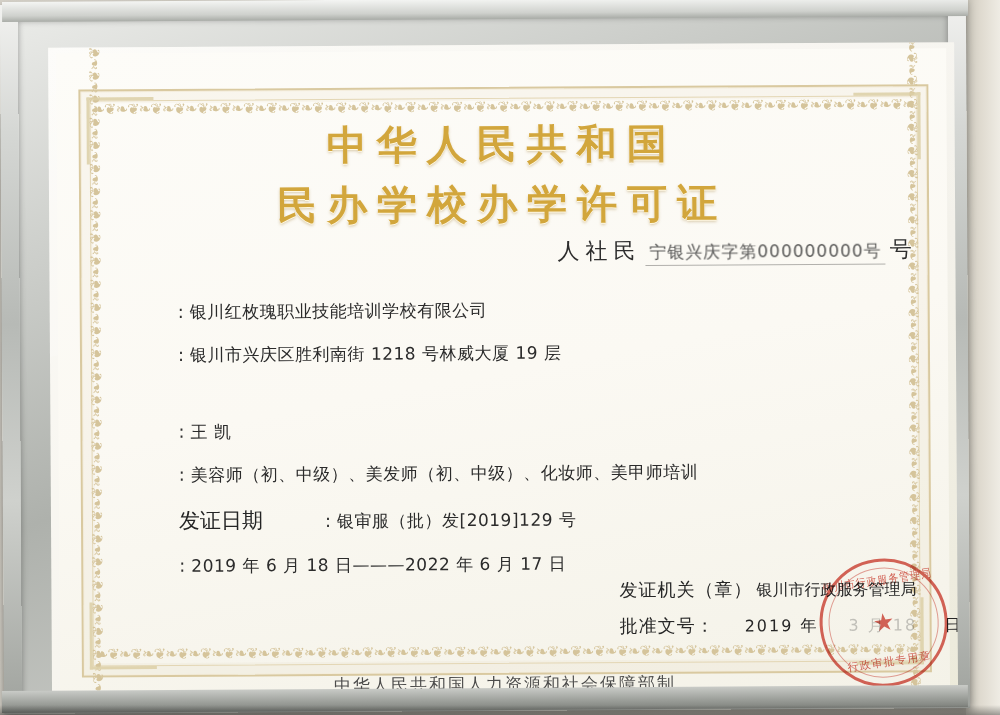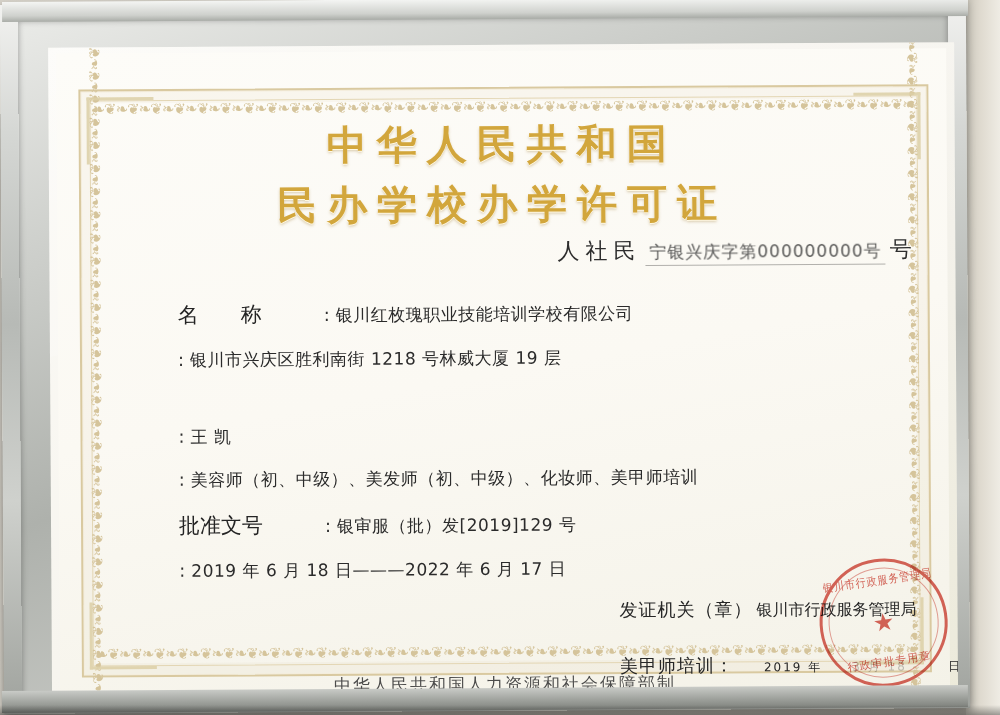--- a/index.html
+++ b/index.html
@@ -205,23 +205,23 @@
     color: #262626;
     font-family: "DejaVu Sans", sans-serif;
     font-size: 18px;
   }
   .issue-line {
     display: flex;
     align-items: baseline;
     margin-bottom: 12px;
     white-space: nowrap;
   }
-  .issue-label { letter-spacing: 1px; margin-top: 20px; }
+  .issue-label { letter-spacing: 1px; }
   .issue-value { font-size: 16px; margin-left: 4px; }
-  .date-value { font-size: 12px; letter-spacing: 2px; margin-left: 30px; }
+  .date-value { font-size: 16px; letter-spacing: 2px; margin-left: 30px; }
   .date-hidden {
     display: inline-block;
     width: 66px;
     opacity: .25;
   }
 
   
   .seal {
     position: absolute;
     left: 760px; top: 510px;
@@ -340,21 +340,20 @@
 
           <div class="serial-row">
             <span class="serial-label">人社民</span>
             <span class="serial-code">宁银兴庆字第000000000号</span>
             <span class="serial-suffix">号</span>
           </div>
 
           <div class="fields">
 
             <div class="frow">
-              <div class="flabel">名　　称</div>
               <div class="fcolon">:</div>
               <div class="fvalue">银川红枚瑰职业技能培训学校有限公司</div>
             </div>
 
             <div class="frow">
               <div class="fcolon">:</div>
               <div class="fvalue">银川市兴庆区胜利南街 1218 号林威大厦 19 层</div>
             </div>
 
             <div class="gap-row"></div>
@@ -363,39 +362,39 @@
               <div class="fcolon">:</div>
               <div class="fvalue">王  凯</div>
             </div>
 
             <div class="frow">
               <div class="fcolon">:</div>
               <div class="fvalue">美容师（初、中级）、美发师（初、中级）、化妆师、美甲师培训</div>
             </div>
 
             <div class="frow">
-              <div class="flabel">批准文号</div>
+              <div class="flabel">发证日期</div>
               <div class="fcolon">:</div>
               <div class="fvalue">银审服（批）发[2019]129 号</div>
             </div>
 
             <div class="frow">
               <div class="fcolon">:</div>
               <div class="fvalue">2019 年 6 月 18 日———2022 年 6 月 17 日</div>
             </div>
 
           </div>
 
           <div class="issue-block">
             <div class="issue-line">
               <span class="issue-label">发证机关（章）</span>
               <span class="issue-value">银川市行政服务管理局</span>
             </div>
             <div class="issue-line">
-              <span class="issue-label">美甲师培训：</span>
+              <span class="issue-label">批准文号：</span>
               <span class="date-value">2019 年</span>
               <span class="date-value date-hidden">3 月 18</span>
               <span class="date-value">日</span>
             </div>
           </div>
 
           <div class="seal">
             <div class="seal-text-top">银川市行政服务管理局</div>
             <div class="seal-star">★</div>
             <div class="seal-text-bottom">行政审批专用章</div>

